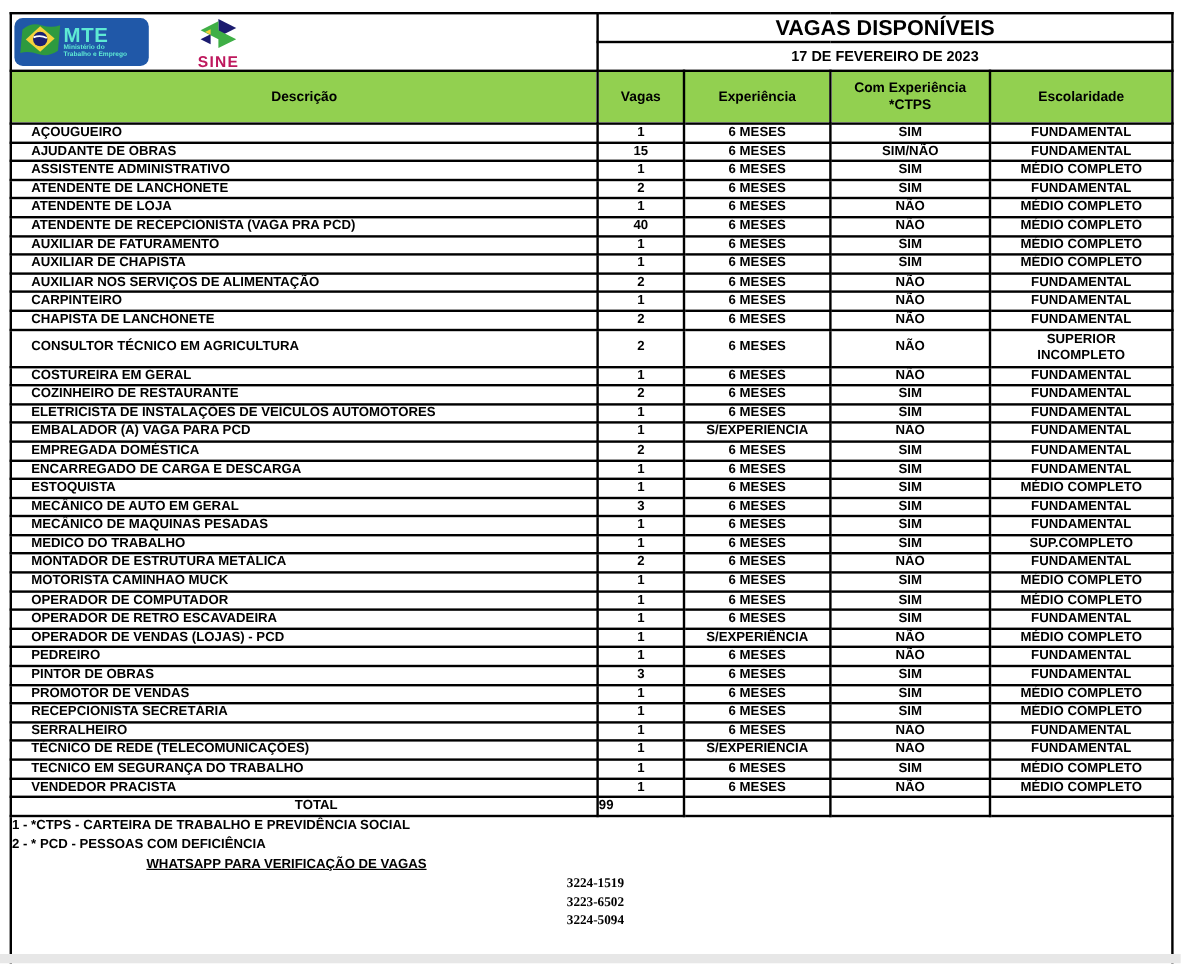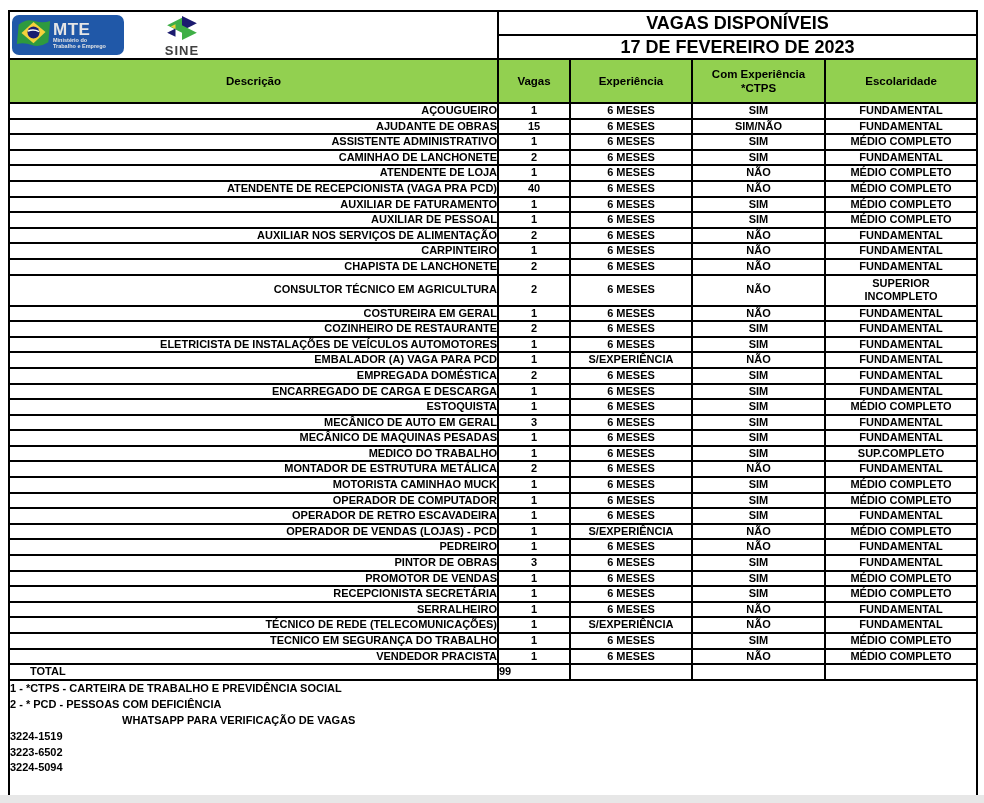--- a/index.html
+++ b/index.html
@@ -30,29 +30,29 @@
   .logo-cell { background: #fff; vertical-align: middle; }
   .logos { display: flex; align-items: flex-start; padding: 3px 0 0 2px; height: 46px; }
   .mte-logo {
     width: 112px; height: 40px;
     background: #2058A8;
     border-radius: 7px;
     display: flex; align-items: center;
     padding: 2px 3px;
     flex: none;
   }
-  .mte-text { color: #e5e5e5; margin-left: 1px; }
+  .mte-text { color: #5eead4; margin-left: 1px; }
   .mte-name { font-size: 17px; line-height: 15px; font-weight: bold; letter-spacing: .5px; }
   .mte-sub  { font-size: 5.5px; line-height: 6px; font-weight: bold; }
   .sine-logo { margin-left: 30px; display: flex; flex-direction: column; align-items: center; flex: none; }
-  .sine-name { color: #404040; font-size: 13px; line-height: 12px; font-weight: bold; letter-spacing: 1px; }
+  .sine-name { color: #be185d; font-size: 13px; line-height: 12px; font-weight: bold; letter-spacing: 1px; }
   .sine-bar { width: 56px; height: 3px; background: #3FAF46; margin-top: 1px; }
 
   .band-title  { font-size: 18px; text-align: center; height: 23px; line-height: 20px; }
-  .band-date   { font-size: 18px; text-align: center; height: 23px; line-height: 20px; }
+  .band-date   { font-size: 12px; text-align: center; height: 23px; line-height: 20px; }
 
   
   th.green {
     background: #92D050;
     font-size: 11.5px;
     text-align: center;
     vertical-align: middle;
     height: 44px;
     padding: 0 6px;
     line-height: 1.25;
@@ -60,45 +60,45 @@
 
   
   tbody td {
     font-size: 11px;
     height: 15.6px;
     line-height: 1.05;
     text-align: center;
     white-space: nowrap;
     vertical-align: middle;
   }
-  tbody td.c0 { text-align: right; padding-left: 3px; }
+  tbody td.c0 { text-align: left; padding-left: 16px; }
   tr.tall td { height: 31px; }
   .wrap-narrow {
     display: inline-block;
     max-width: 92px;
     white-space: normal;
     line-height: 1.15;
   }
 
   
   .total-row td { font-size: 11px; height: 15.6px; text-align: left; vertical-align: middle; }
-  .total-row td.c0 { text-align: left; padding-left: 20px; }
+  .total-row td.c0 { text-align: center; padding-left: 20px; }
 
   
   td.footer-cell {
     height: 136px;
     vertical-align: top;
     text-align: left;
     padding: 7px 4px 0 4px;
     font-size: 11px;
     line-height: 1.45;
   }
   .note-line { white-space: nowrap; }
-  .whatsapp-line { margin-left: 112px; white-space: nowrap; }
-  .phone-line { width: 510px; text-align: left; }
+  .whatsapp-line { margin-left: 112px; white-space: nowrap; text-decoration: underline; }
+  .phone-line { width: 510px; text-align: right; font-family: Liberation Serif, serif; }
 
   .bottom-strip {
     position: absolute; left: 0; top: 795px;
     width: 984px; height: 8px;
     background: #e7e7e7;
   }
 </style>
 </head>
 <body>
 
@@ -173,21 +173,21 @@
           <td class="c4"><span>FUNDAMENTAL</span></td>
         </tr>
         <tr>
           <td class="c0"><span>ASSISTENTE ADMINISTRATIVO</span></td>
           <td class="c1"><span>1</span></td>
           <td class="c2"><span>6 MESES</span></td>
           <td class="c3"><span>SIM</span></td>
           <td class="c4"><span>MÉDIO COMPLETO</span></td>
         </tr>
         <tr>
-          <td class="c0"><span>CAMINHAO DE LANCHONETE</span></td>
+          <td class="c0"><span>ATENDENTE DE LANCHONETE</span></td>
           <td class="c1"><span>2</span></td>
           <td class="c2"><span>6 MESES</span></td>
           <td class="c3"><span>SIM</span></td>
           <td class="c4"><span>FUNDAMENTAL</span></td>
         </tr>
         <tr>
           <td class="c0"><span>ATENDENTE DE LOJA</span></td>
           <td class="c1"><span>1</span></td>
           <td class="c2"><span>6 MESES</span></td>
           <td class="c3"><span>NÃO</span></td>
@@ -201,21 +201,21 @@
           <td class="c4"><span>MÉDIO COMPLETO</span></td>
         </tr>
         <tr>
           <td class="c0"><span>AUXILIAR DE FATURAMENTO</span></td>
           <td class="c1"><span>1</span></td>
           <td class="c2"><span>6 MESES</span></td>
           <td class="c3"><span>SIM</span></td>
           <td class="c4"><span>MÉDIO COMPLETO</span></td>
         </tr>
         <tr>
-          <td class="c0"><span>AUXILIAR DE PESSOAL</span></td>
+          <td class="c0"><span>AUXILIAR DE CHAPISTA</span></td>
           <td class="c1"><span>1</span></td>
           <td class="c2"><span>6 MESES</span></td>
           <td class="c3"><span>SIM</span></td>
           <td class="c4"><span>MÉDIO COMPLETO</span></td>
         </tr>
         <tr>
           <td class="c0"><span>AUXILIAR NOS SERVIÇOS DE ALIMENTAÇÃO</span></td>
           <td class="c1"><span>2</span></td>
           <td class="c2"><span>6 MESES</span></td>
           <td class="c3"><span>NÃO</span></td>

